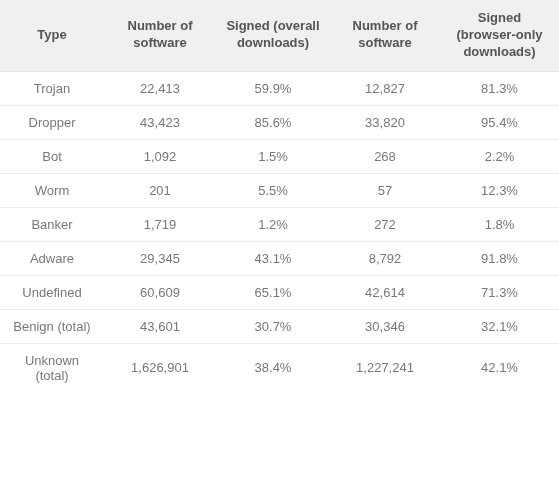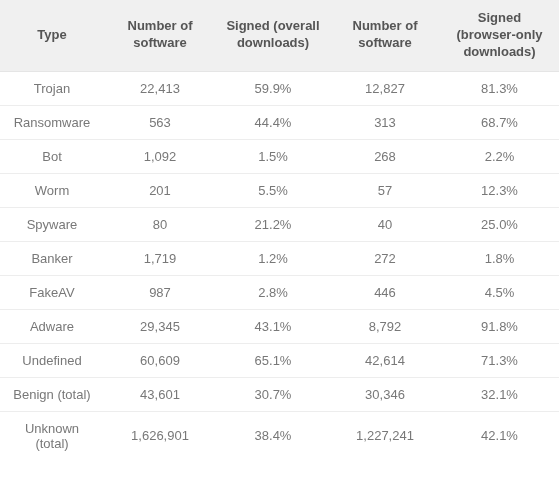--- a/index.html
+++ b/index.html
@@ -62,60 +62,46 @@
   </thead>
   <tbody>
     <tr>
       <td>Trojan</td>
       <td>22,413</td>
       <td>59.9%</td>
       <td>12,827</td>
       <td>81.3%</td>
     </tr>
     <tr>
-      <td>Ransomware</td>
-      <td>563</td>
-      <td>44.4%</td>
-      <td>313</td>
-      <td>68.7%</td>
+      <td>Dropper</td>
+      <td>43,423</td>
+      <td>85.6%</td>
+      <td>33,820</td>
+      <td>95.4%</td>
     </tr>
     <tr>
       <td>Bot</td>
       <td>1,092</td>
       <td>1.5%</td>
       <td>268</td>
       <td>2.2%</td>
     </tr>
     <tr>
       <td>Worm</td>
       <td>201</td>
       <td>5.5%</td>
       <td>57</td>
       <td>12.3%</td>
     </tr>
     <tr>
-      <td>Spyware</td>
-      <td>80</td>
-      <td>21.2%</td>
-      <td>40</td>
-      <td>25.0%</td>
-    </tr>
-    <tr>
       <td>Banker</td>
       <td>1,719</td>
       <td>1.2%</td>
       <td>272</td>
       <td>1.8%</td>
-    </tr>
-    <tr>
-      <td>FakeAV</td>
-      <td>987</td>
-      <td>2.8%</td>
-      <td>446</td>
-      <td>4.5%</td>
     </tr>
     <tr>
       <td>Adware</td>
       <td>29,345</td>
       <td>43.1%</td>
       <td>8,792</td>
       <td>91.8%</td>
     </tr>
     <tr>
       <td>Undefined</td>

